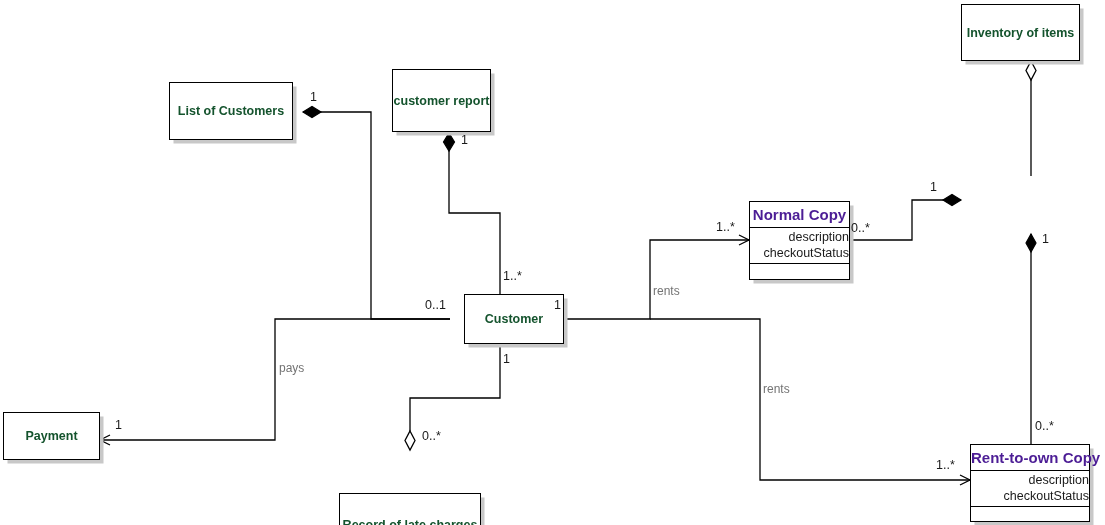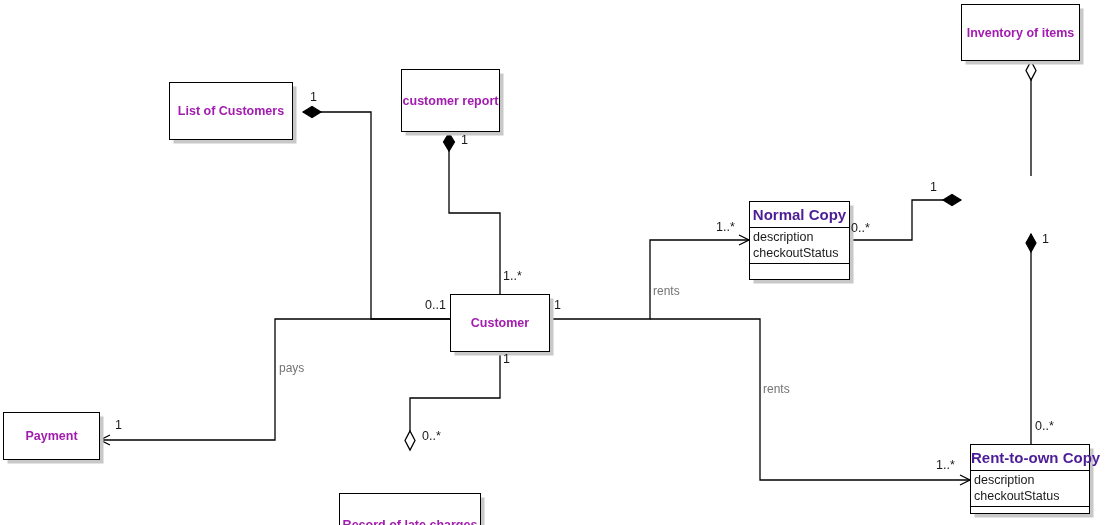--- a/index.html
+++ b/index.html
@@ -27,21 +27,21 @@
     position: absolute;
     background: #ffffff;
     border: 1.4px solid #000000;
     box-shadow: 4px 4px 0 -0.5px #c8c8c8;
     box-sizing: border-box;
     z-index: 5;
   }
   .cls-name {
     font-size: 12.5px;
     font-weight: bold;
-    color: #a21caf;
+    color: #14532d;
     text-align: center;
     line-height: 1.15;
     white-space: nowrap;
   }
   
   .simple .cls-name {
     position: absolute;
     left: 0;
     right: 0;
     top: 50%;
@@ -54,20 +54,21 @@
     border-bottom: 1.4px solid #000000;
     text-align: center;
     font-size: 15px;
     font-weight: bold;
     color: #4c1d95;
     white-space: nowrap;
   }
   .comp-attrs {
     border-bottom: 1.4px solid #000000;
     padding: 1px 0 2px 3px;
+    text-align: right;
   }
   .attr {
     font-size: 12.5px;
     color: #1a1a1a;
     line-height: 16px;
     white-space: nowrap;
   }
   .comp-ops {
     height: 20px;
   }
@@ -151,51 +152,51 @@
 
     <polygon points="1031,234 1036,243 1031,252 1026,243" fill="#000000" stroke="#000000" stroke-width="1.2"></polygon>
 
     <polygon points="1031,61 1036,70.5 1031,80 1026,70.5" fill="#ffffff" stroke="#000000" stroke-width="1.3"></polygon>
   </svg>
 
   <div class="uml-class simple" style="left:169px; top:82px; width:124px; height:58px;">
     <div class="cls-name">List of Customers</div>
   </div>
 
-  <div class="uml-class simple" style="left:401px; top:69px; width:99px; height:63px;">
+  <div class="uml-class simple" style="left:392px; top:69px; width:99px; height:63px;">
     <div class="cls-name">customer report</div>
   </div>
 
   <div class="uml-class simple" style="left:961px; top:4px; width:119px; height:57px;">
     <div class="cls-name">Inventory of items</div>
   </div>
 
 
-  <div class="uml-class simple" style="left:450px; top:294px; width:100px; height:58px;">
+  <div class="uml-class simple" style="left:464px; top:294px; width:100px; height:50px;">
     <div class="cls-name">Customer</div>
   </div>
 
   <div class="uml-class simple" style="left:3px; top:412px; width:97px; height:48px;">
     <div class="cls-name">Payment</div>
   </div>
 
   <div class="uml-class simple" style="left:339px; top:450px; width:142px; height:63px;margin-top:43px;">
     <div class="cls-name">Record of late charges</div>
   </div>
 
   <div class="uml-class" style="left:749px; top:201px; width:101px; height:79px;">
     <div class="comp-name">Normal Copy</div>
     <div class="comp-attrs">
       <div class="attr">description</div>
       <div class="attr">checkoutStatus</div>
     </div>
     <div class="comp-ops"></div>
   </div>
 
-  <div class="uml-class" style="left:970px; top:444px; width:120px; height:70px;">
+  <div class="uml-class" style="left:970px; top:444px; width:120px; height:78px;">
     <div class="comp-name">Rent-to-own Copy</div>
     <div class="comp-attrs">
       <div class="attr">description</div>
       <div class="attr">checkoutStatus</div>
     </div>
     <div class="comp-ops"></div>
   </div>
 
   <div class="mult" style="left:310px; top:90px;">1</div>
 

